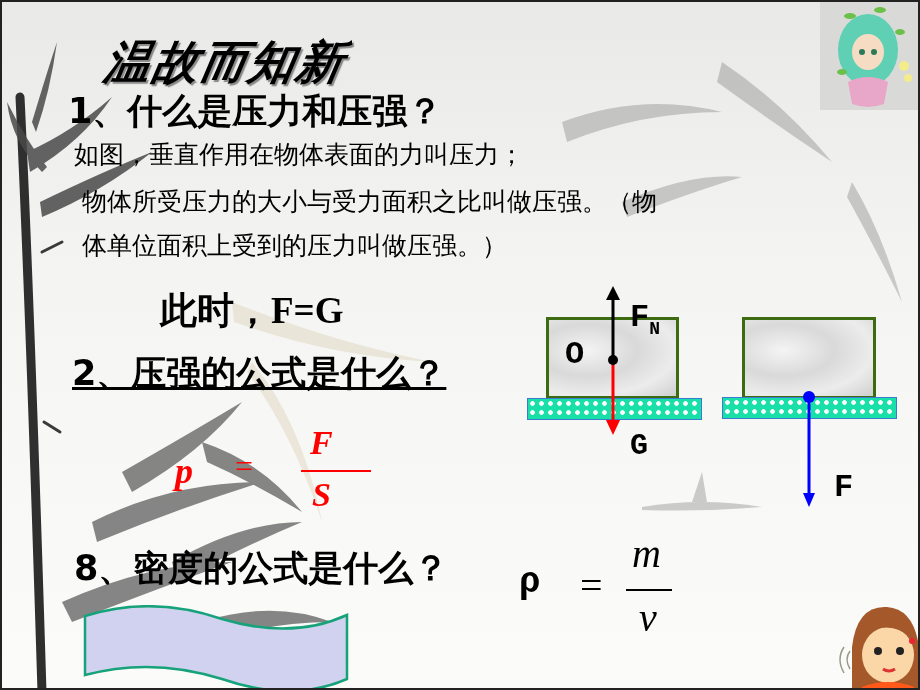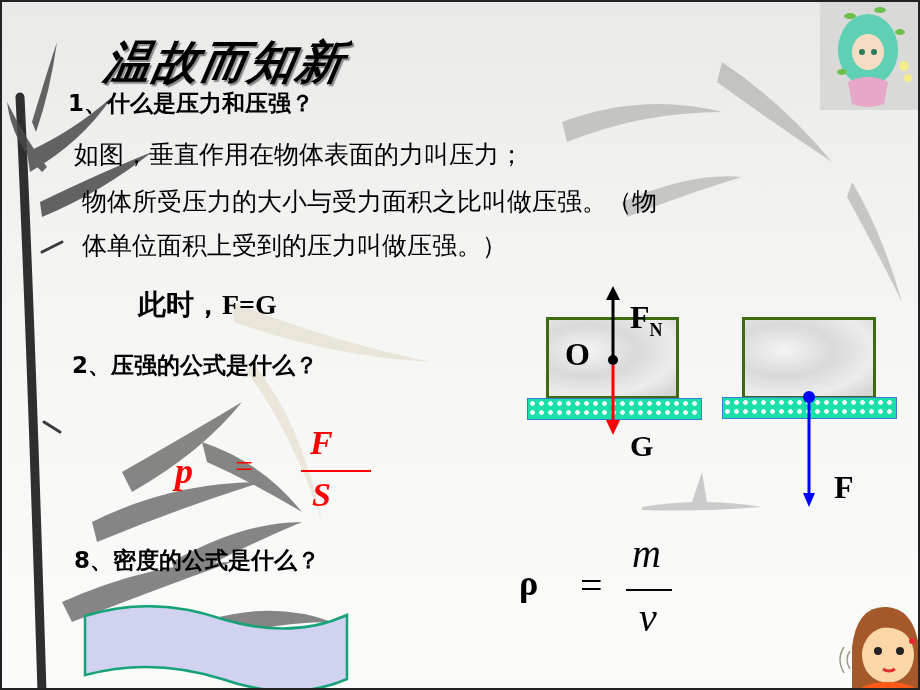--- a/index.html
+++ b/index.html
@@ -5,24 +5,24 @@
   html, body { margin:0; padding:0; }
   body { width:920px; height:690px; overflow:hidden; position:relative;
          font-family:"DejaVu Sans", sans-serif; background:#fff; }
   .slide { position:absolute; left:0; top:0; width:920px; height:690px;
            background: linear-gradient(180deg,#e9e9e7 0%,#f3f3f1 35%,#f7f7f5 60%,#fbfbfa 100%);
            border:2px solid #222; box-sizing:border-box; overflow:hidden; }
   .bg-svg { position:absolute; left:0; top:0; }
   .txt { position:absolute; color:#000; white-space:nowrap; }
   .title { left:103px; top:30px; font-size:46px; font-style:italic; font-weight:bold;
            transform:skewX(-10deg); letter-spacing:2px; text-shadow:2px 2px 1px #888; }
-  .q { font-size:23px; font-weight:bold; }
+  .q { font-size:35px; font-weight:bold; }
   .body { font-size:25px; }
   .feq { font-family:"Liberation Serif", serif; font-size:32px; font-weight:bold; }
-  .lbl { font-family:Liberation Serif, serif; font-weight:bold; font-size:32px; }
+  .lbl { font-family:Liberation Mono, monospace; font-weight:bold; font-size:32px; }
   .formula-red { position:absolute; color:#ff0000; font-family:"Liberation Serif", serif; font-style:italic; font-weight:bold; }
   .formula-blk { position:absolute; color:#000; font-family:"Liberation Serif", serif; font-style:italic; }
   .block { position:absolute; border:3px solid #3d6b12; box-sizing:border-box;
            background: radial-gradient(ellipse at 30% 40%, #f4f4f4 0%, #d9d9d9 40%, #ececec 70%, #cfcfcf 100%); }
   .floor { position:absolute; height:22px; border:1px solid #3a7ad0; box-sizing:border-box;
            background-color:#19e0a8;
            background-image: radial-gradient(circle, #ffffff 2px, transparent 2.6px);
            background-size:9px 9px; }
   .banner { position:absolute; }
   .char { position:absolute; }
@@ -66,22 +66,22 @@
       <path d="M690 500 L700 470 L705 500 Z"></path>
       <path d="M640 505 Q700 495 760 505 Q700 510 640 508 Z"></path>
     </g>
   </svg>
 
   <div class="txt title">温故而知新</div>
   <div class="txt q" style="left:66px; top:86px;">1、什么是压力和压强？</div>
   <div class="txt body" style="left:72px; top:136px;">如图，垂直作用在物体表面的力叫压力；</div>
   <div class="txt body" style="left:80px; top:183px;">物体所受压力的大小与受力面积之比叫做压强。（物</div>
   <div class="txt body" style="left:80px; top:227px;">体单位面积上受到的压力叫做压强。）</div>
-  <div class="txt feq" style="left:136px; top:284px; font-size:28px;">此时，F=G</div>
-  <div class="txt q" style="left:70px; top:348px;">2、压强的公式是什么？</div>
+  <div class="txt feq" style="left:158px; top:284px; font-size:37px;">此时，F=G</div>
+  <div class="txt q" style="left:70px; top:348px;text-decoration:underline;">2、压强的公式是什么？</div>
 
   <div>
     <div class="formula-red" style="left:173px; top:448px; font-size:36px;">p</div>
     <div class="formula-red" style="left:233px; top:446px; font-size:32px; font-style:normal; font-weight:normal;">=</div>
     <div class="formula-red" style="left:308px; top:422px; font-size:34px;">F</div>
     <div style="position:absolute; left:299px; top:468px; width:70px; height:2px; background:#ff0000;"></div>
     <div class="formula-red" style="left:310px; top:474px; font-size:34px;">S</div>
   </div>
 
   <div class="txt q" style="left:72px; top:543px;">8、密度的公式是什么？</div>

